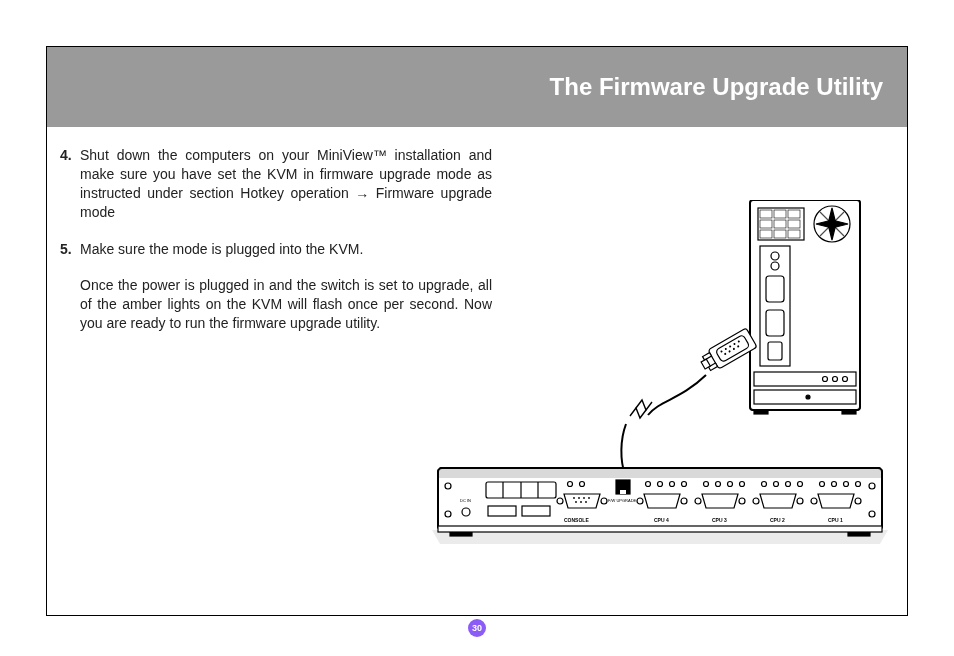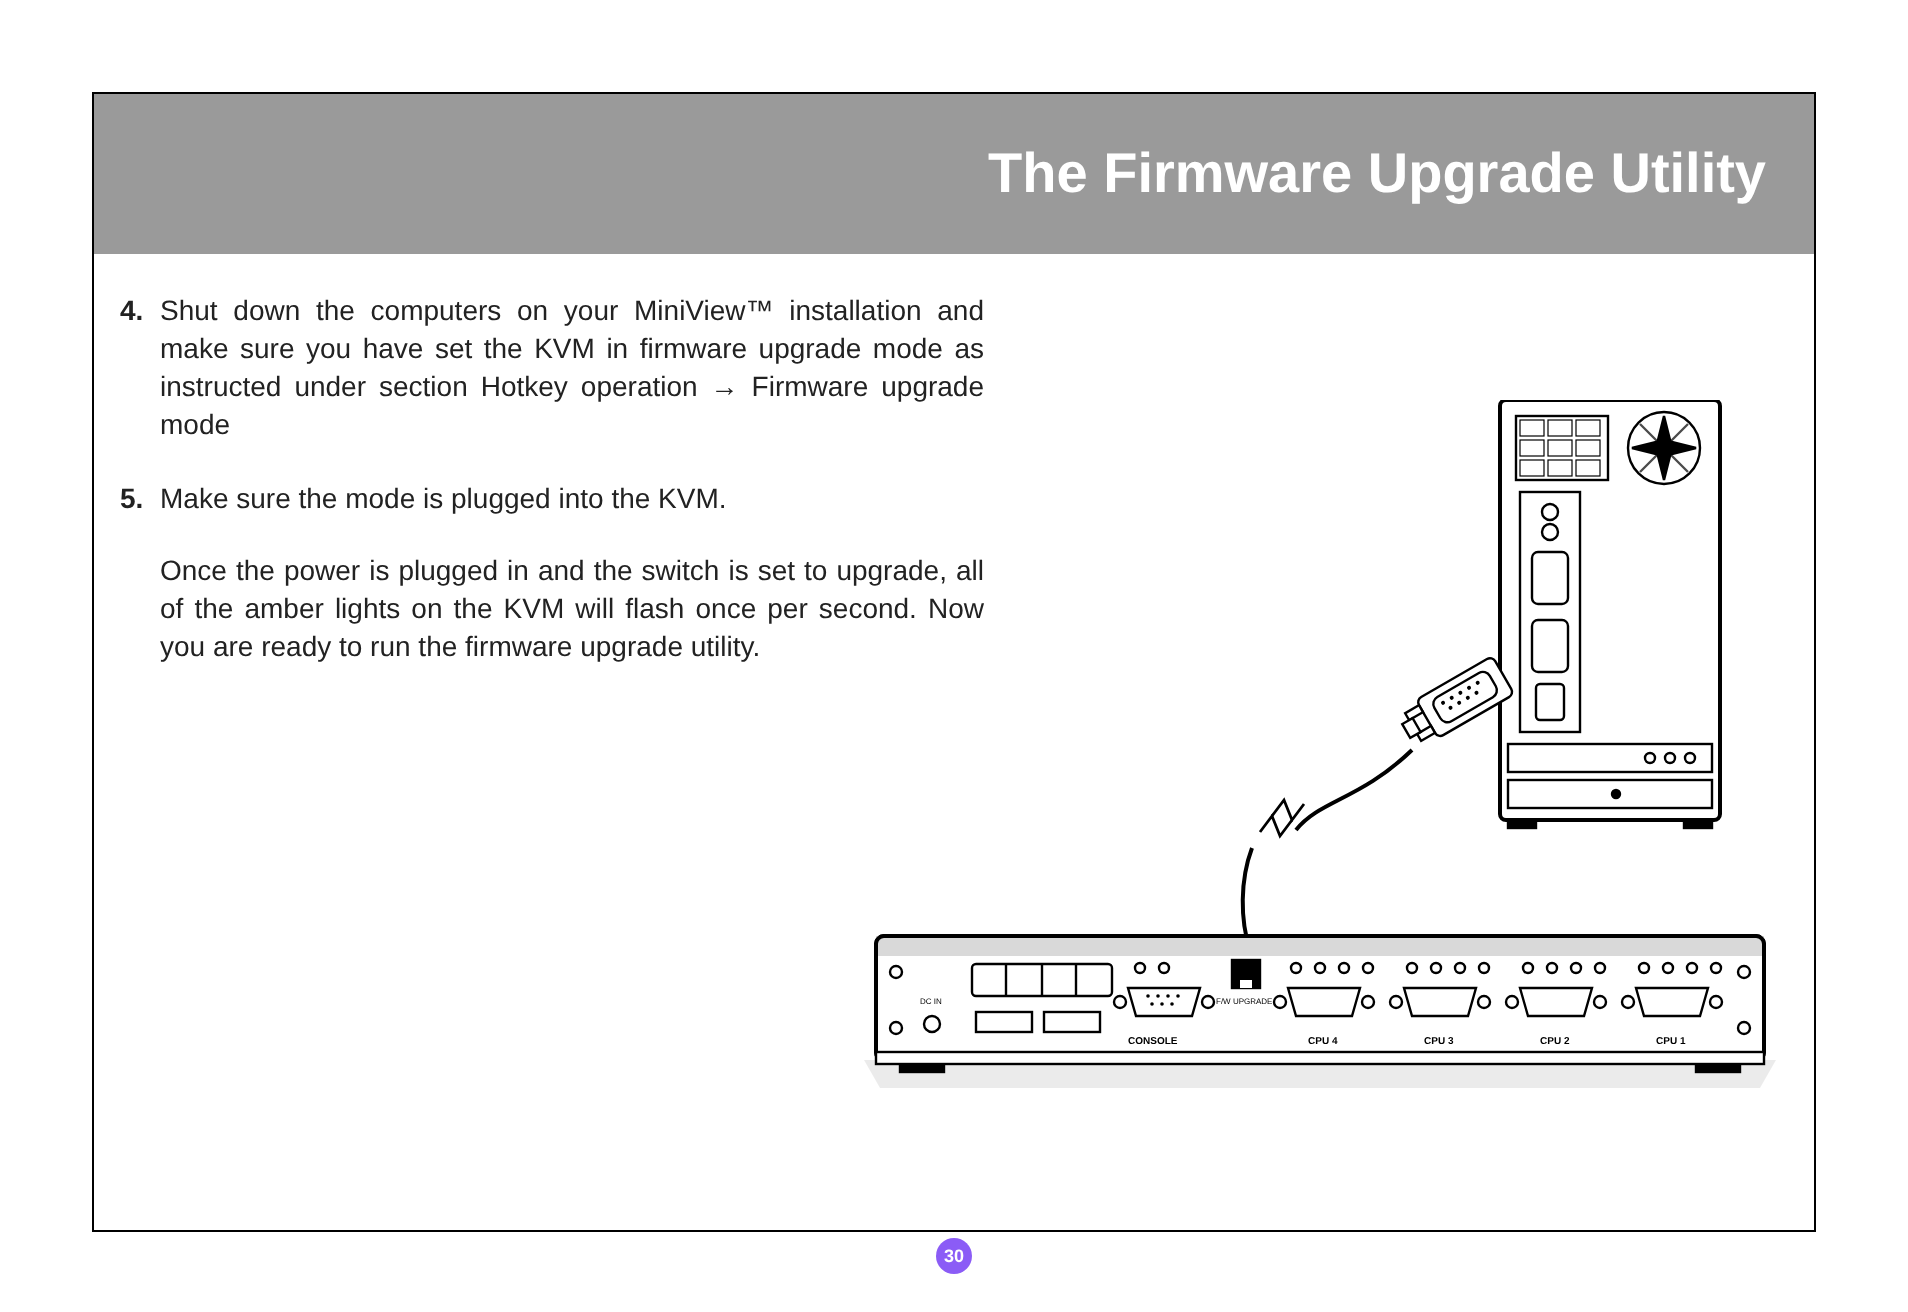--- a/index.html
+++ b/index.html
@@ -1,19 +1,19 @@
 <!DOCTYPE html>
 <html><head>
 <meta charset="utf-8">
 <style>
   html,body{margin:0;padding:0;background:#fff;font-family:Helvetica,Arial,sans-serif;color:#222;}
   .page{width:954px;height:656px;position:relative;box-sizing:border-box;}
   .outline{position:absolute;left:46px;top:46px;right:46px;bottom:40px;border:1px solid #000;}
   .banner{position:absolute;left:47px;top:47px;right:47px;height:80px;background:#9a9a9a;display:flex;align-items:center;justify-content:flex-end;padding-right:24px;box-sizing:border-box;}
-  .banner h1{color:#fff;font-size:28px;font-weight:700;margin:0;}
+  .banner h1{color:#fff;font-size:24px;font-weight:700;margin:0;}
   .body-col{position:absolute;left:60px;top:146px;width:432px;font-size:14px;line-height:1.35;}
   .item{display:flex;margin-bottom:18px;}
   .num{flex:0 0 20px;font-weight:700;}
   .txt{flex:1;text-align:justify;}
   .txt-p{text-align:justify;margin:17px 0 14px 20px;}
   .figure{position:absolute;left:430px;top:200px;width:460px;height:360px;}
   .figure svg{width:100%;height:100%;}
   .page-num{position:absolute;left:50%;bottom:19px;transform:translateX(-50%);width:18px;height:18px;border-radius:50%;background:#8b5cf6;color:#fff;font-size:9px;font-weight:700;display:flex;align-items:center;justify-content:center;}
 </style>
 </head>

